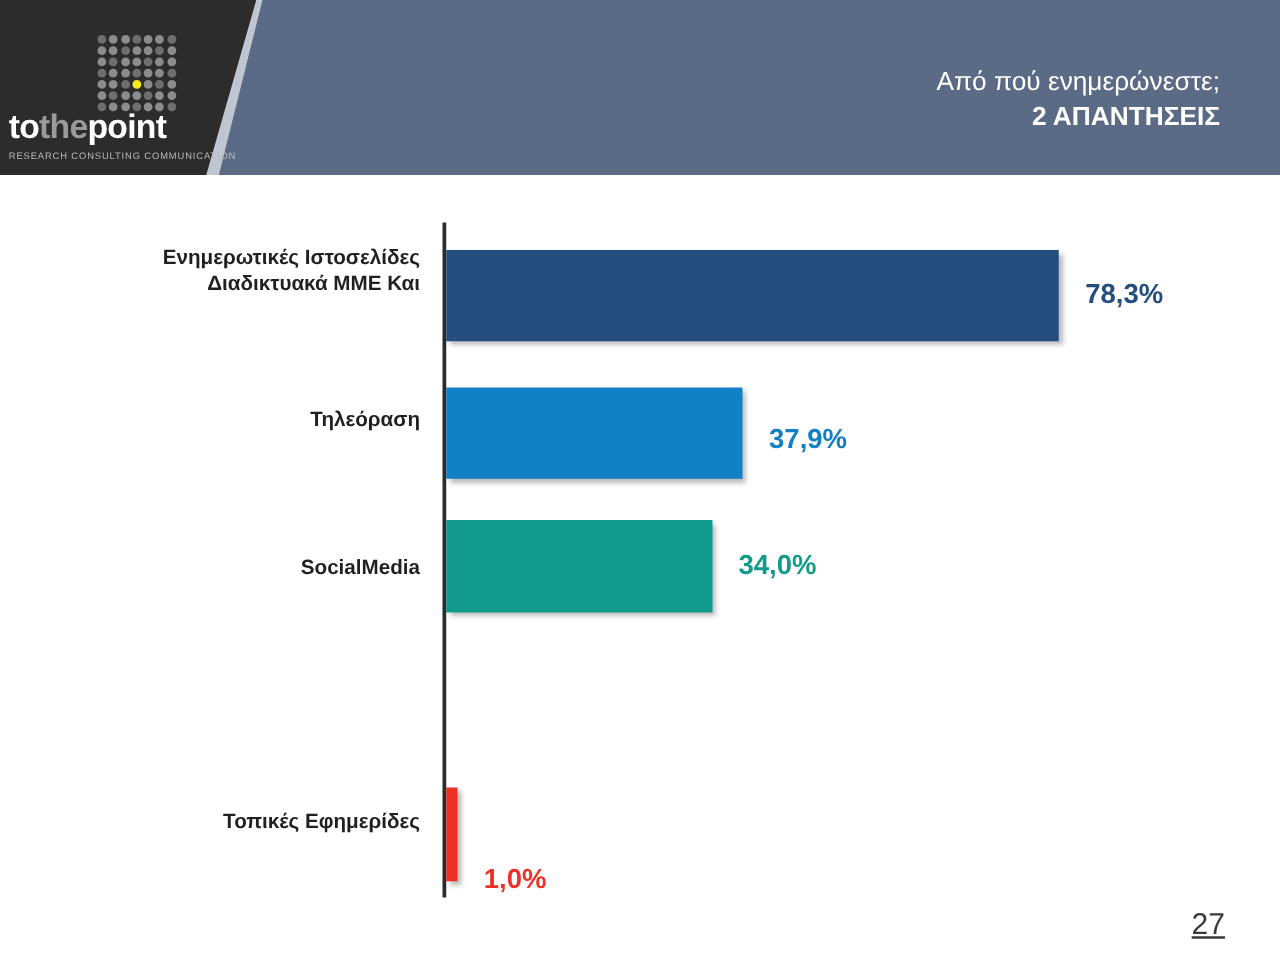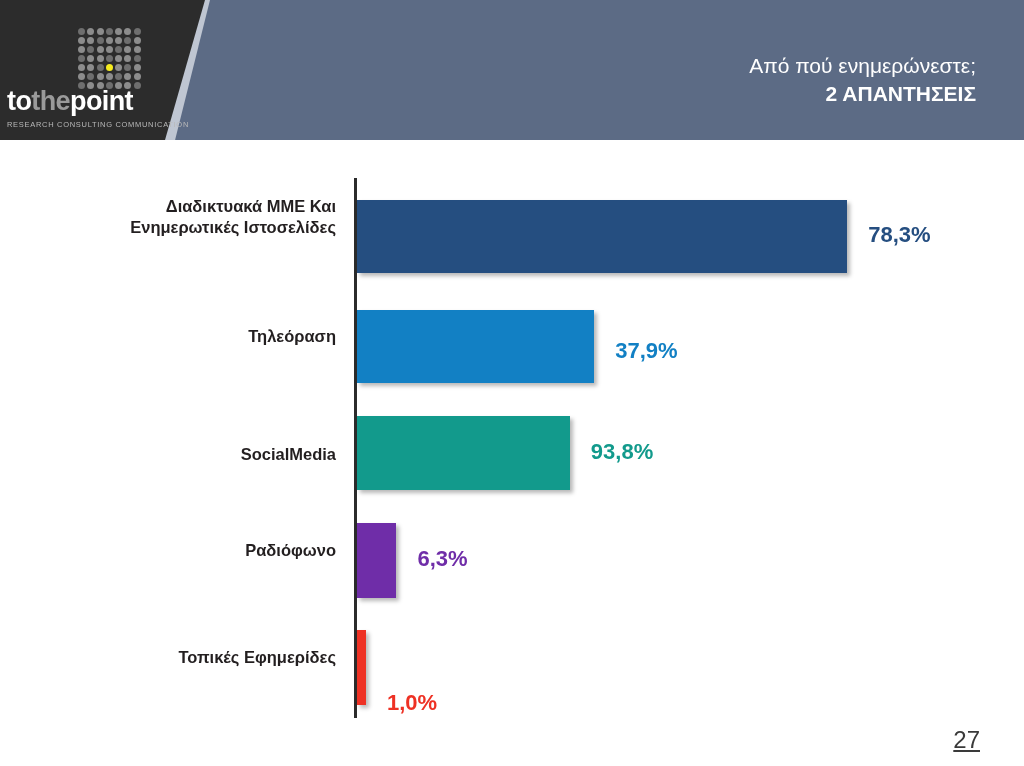--- a/index.html
+++ b/index.html
@@ -229,50 +229,43 @@
     <span class="line1">Από πού ενημερώνεστε;</span>
     <span class="line2">2 ΑΠΑΝΤΗΣΕΙΣ</span>
   </div>
 </div>
 
 <div class="chart">
   <div class="axis-line"></div>
 
   <div class="row" style="top:60px;height:73px;">
     <div class="row-label" style="top:-4px;">
+      <div>Ενημερωτικές Ιστοσελίδες</div>
       <div>Διαδικτυακά ΜΜΕ Και</div>
-      <div>Ενημερωτικές Ιστοσελίδες</div>
     </div>
     <div class="bar" style="top: 0px; height: 73px; width: 490.158px; background: rgb(37, 78, 128);"></div>
     <div class="bar-value" style="top: 22px; left: 868.158px; color: rgb(37, 78, 128);">78,3%</div>
   </div>
 
   <div class="row" style="top:170px;height:73px;">
     <div class="row-label" style="top:16px;">
       <div>Τηλεόραση</div>
     </div>
     <div class="bar" style="top: 0px; height: 73px; width: 237.254px; background: rgb(18, 128, 196);"></div>
     <div class="bar-value" style="top: 28px; left: 615.254px; color: rgb(18, 128, 196);">37,9%</div>
   </div>
 
   <div class="row" style="top:276px;height:74px;">
     <div class="row-label" style="top:28px;">
       <div>SocialMedia</div>
     </div>
     <div class="bar" style="top: 0px; height: 74px; width: 212.84px; background: rgb(18, 154, 140);"></div>
-    <div class="bar-value" style="top: 23px; left: 590.84px; color: rgb(18, 154, 140);">93,8%</div>
-  </div>
-
-  <div class="row" style="top:383px;height:75px;">
-    <div class="row-label" style="top:17px;">
-      <div>Ραδιόφωνο</div>
-    </div>
-    <div class="bar" style="top: 0px; height: 75px; width: 39.438px; background: rgb(111, 45, 168);"></div>
-    <div class="bar-value" style="top: 23px; left: 417.438px; color: rgb(111, 45, 168);">6,3%</div>
-  </div>
+    <div class="bar-value" style="top: 23px; left: 590.84px; color: rgb(18, 154, 140);">34,0%</div>
+  </div>
+
 
   <div class="row" style="top:490px;height:75px;">
     <div class="row-label" style="top:17px;">
       <div>Τοπικές Εφημερίδες</div>
     </div>
     <div class="bar" style="top: 0px; height: 75px; width: 9px; background: rgb(238, 49, 36);"></div>
     <div class="bar-value" style="top: 23px; left: 387px; color: rgb(238, 49, 36); margin-top: 37px;">1,0%</div>
   </div>
 </div>
 

